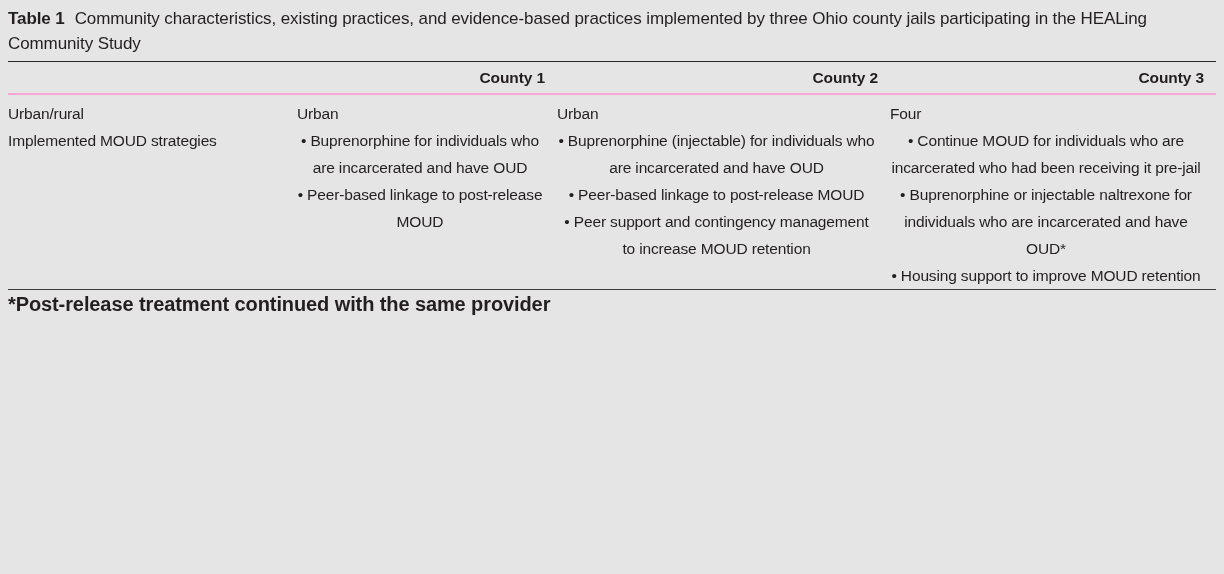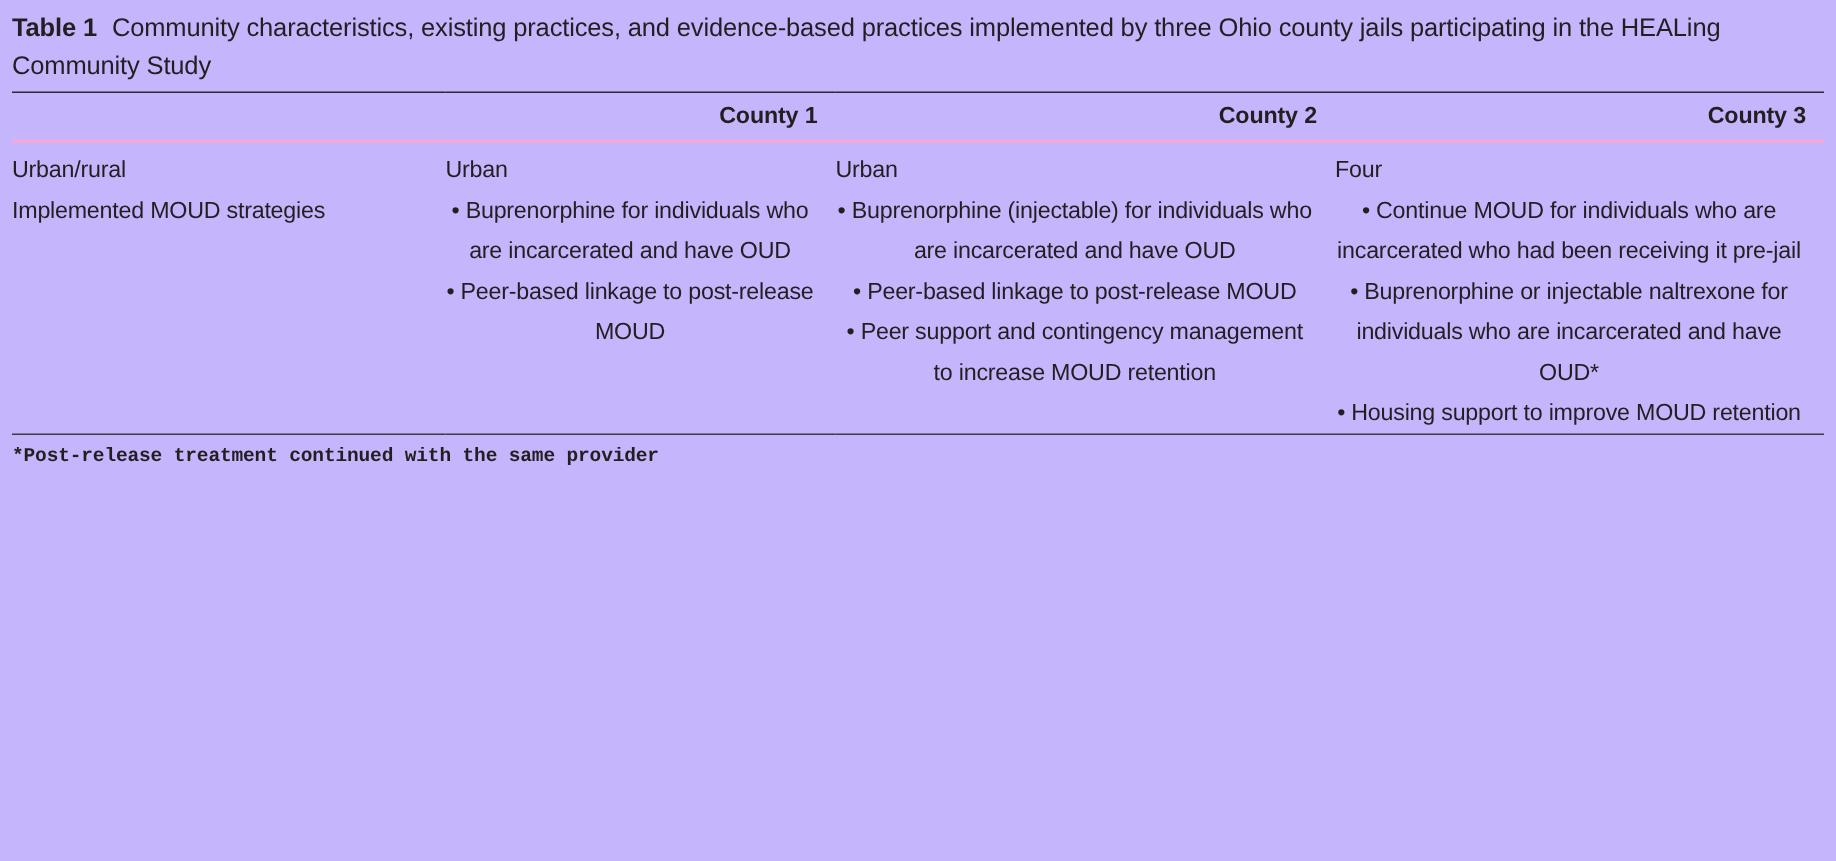--- a/index.html
+++ b/index.html
@@ -4,21 +4,21 @@
 <style>
   * { margin: 0; padding: 0; box-sizing: border-box; }
   html, body {
     background: #ffffff;
     font-family: "Liberation Sans", sans-serif;
     color: #231f20;
   }
   .page {
     width: 1224px;
     height: 574px;
-    background: #c4b5fd;
+    background: #e5e5e5;
     padding: 6px 8px 0 8px;
     overflow: hidden;
   }
   .caption {
     font-size: 17px;
     line-height: 25px;
     color: #231f20;
     padding-bottom: 5px;
     letter-spacing: -0.1px;
   }
@@ -49,26 +49,25 @@
   tbody td {
     vertical-align: top;
     font-size: 15.5px;
     line-height: 27px;
     padding: 0 14px 0 0;
     letter-spacing: -0.15px;
   }
   tbody tr:first-child td { padding-top: 5px; }
   .bullet-item { display: block; text-align: center; }
   .footnote {
-    font-size: 13px;
+    font-size: 20px;
     font-weight: bold;
     line-height: 20px;
     padding-top: 4px;
     letter-spacing: -0.1px;
-    font-family: Liberation Mono, monospace;
   }
 </style>
 </head>
 <body>
 
 <div class="page">
 
   <div class="caption">
     <span class="tbl-label">Table 1</span><span>Community characteristics, existing practices, and evidence-based practices implemented by three Ohio county jails participating in the HEALing Community Study</span>
   </div>

